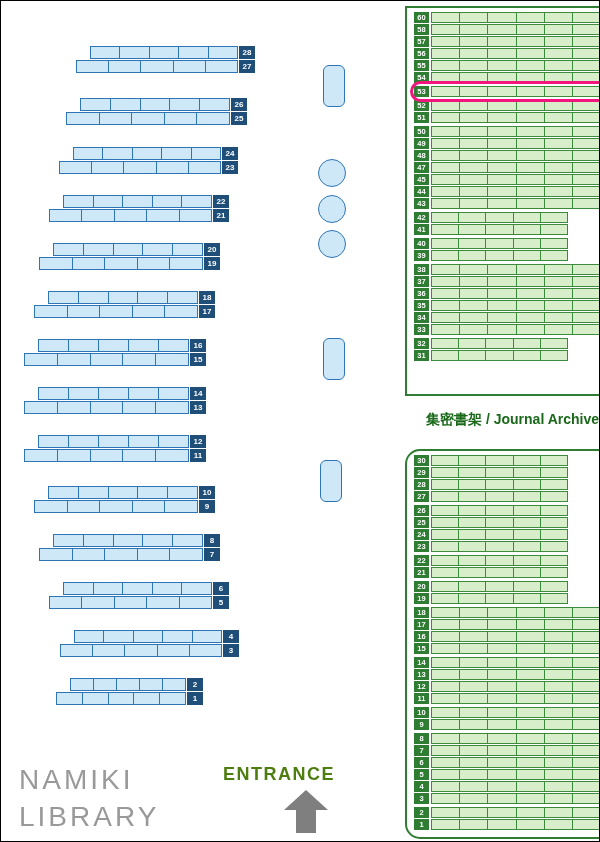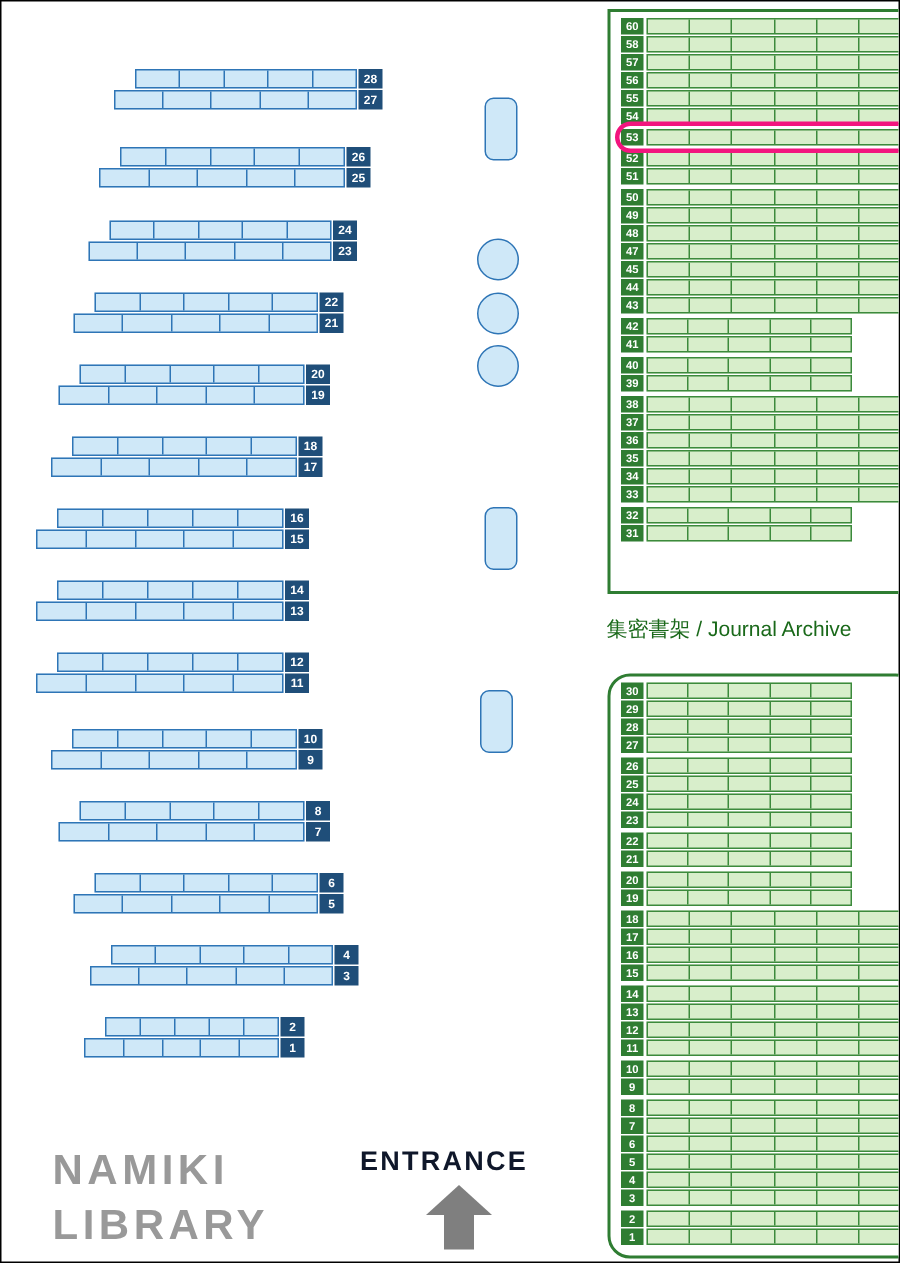--- a/index.html
+++ b/index.html
@@ -30,26 +30,26 @@
             font-size:7.5px; font-weight:bold; display:flex; align-items:center; justify-content:center; }
   .arcbar { background:var(--green-shelf-fill,#d8eecb); border:1px solid var(--green-shelf-border,#3c8a3c);
             display:flex; flex:0 0 auto; }
   .arcbar.long { width:170px; }
   .arcbar.short { width:137px; }
   .arcbar i { flex:1 1 0; border-right:1px solid var(--green-shelf-border,#3c8a3c); }
   .arcbar i:last-child { border-right:none; }
   .hl { position:absolute; left:-4px; top:-5px; width:199px; height:21px;
         border:3px solid var(--highlight-ring,#f2157e); border-radius:11px; z-index:3; pointer-events:none; }
 
-  #jlabel { position:absolute; left:372px; top:410px; width:226px; text-align:center;
-            font-size:14px; font-weight:normal; color:var(--archive-label-text,#1a691a); }
-  #libname { position:absolute; left:34px; top:760px; font-size:28px; font-weight:bold;
+  #jlabel { position:absolute; left:372px; top:410px; width:226px; text-align:right;
+            font-size:14px; font-weight:bold; color:var(--archive-label-text,#1a691a); }
+  #libname { position:absolute; left:18px; top:760px; font-size:28px; font-weight:normal;
              color:var(--library-name-text,#999); letter-spacing:3px; line-height:37px; }
-  #entrance { position:absolute; left:239px; top:763px; font-size:18px; font-weight:bold;
-              color:#0f172a; letter-spacing:1.5px;text-align:center; }
+  #entrance { position:absolute; left:222px; top:763px; font-size:18px; font-weight:bold;
+              color:#4d7c0f; letter-spacing:1.5px;text-align:center; }
   #arrow { position:absolute; left:283px; top:789px; width:44px; }
   #arrow .tri { width:0; height:0; border-left:22px solid transparent; border-right:22px solid transparent;
                 border-bottom:20px solid var(--entrance-arrow,#7f7f7f); }
   #arrow .stem { width:20px; height:23px; margin:0 auto; background:var(--entrance-arrow,#7f7f7f); }
 </style>
 </head>
 <body>
 
 <div id="page">
 

